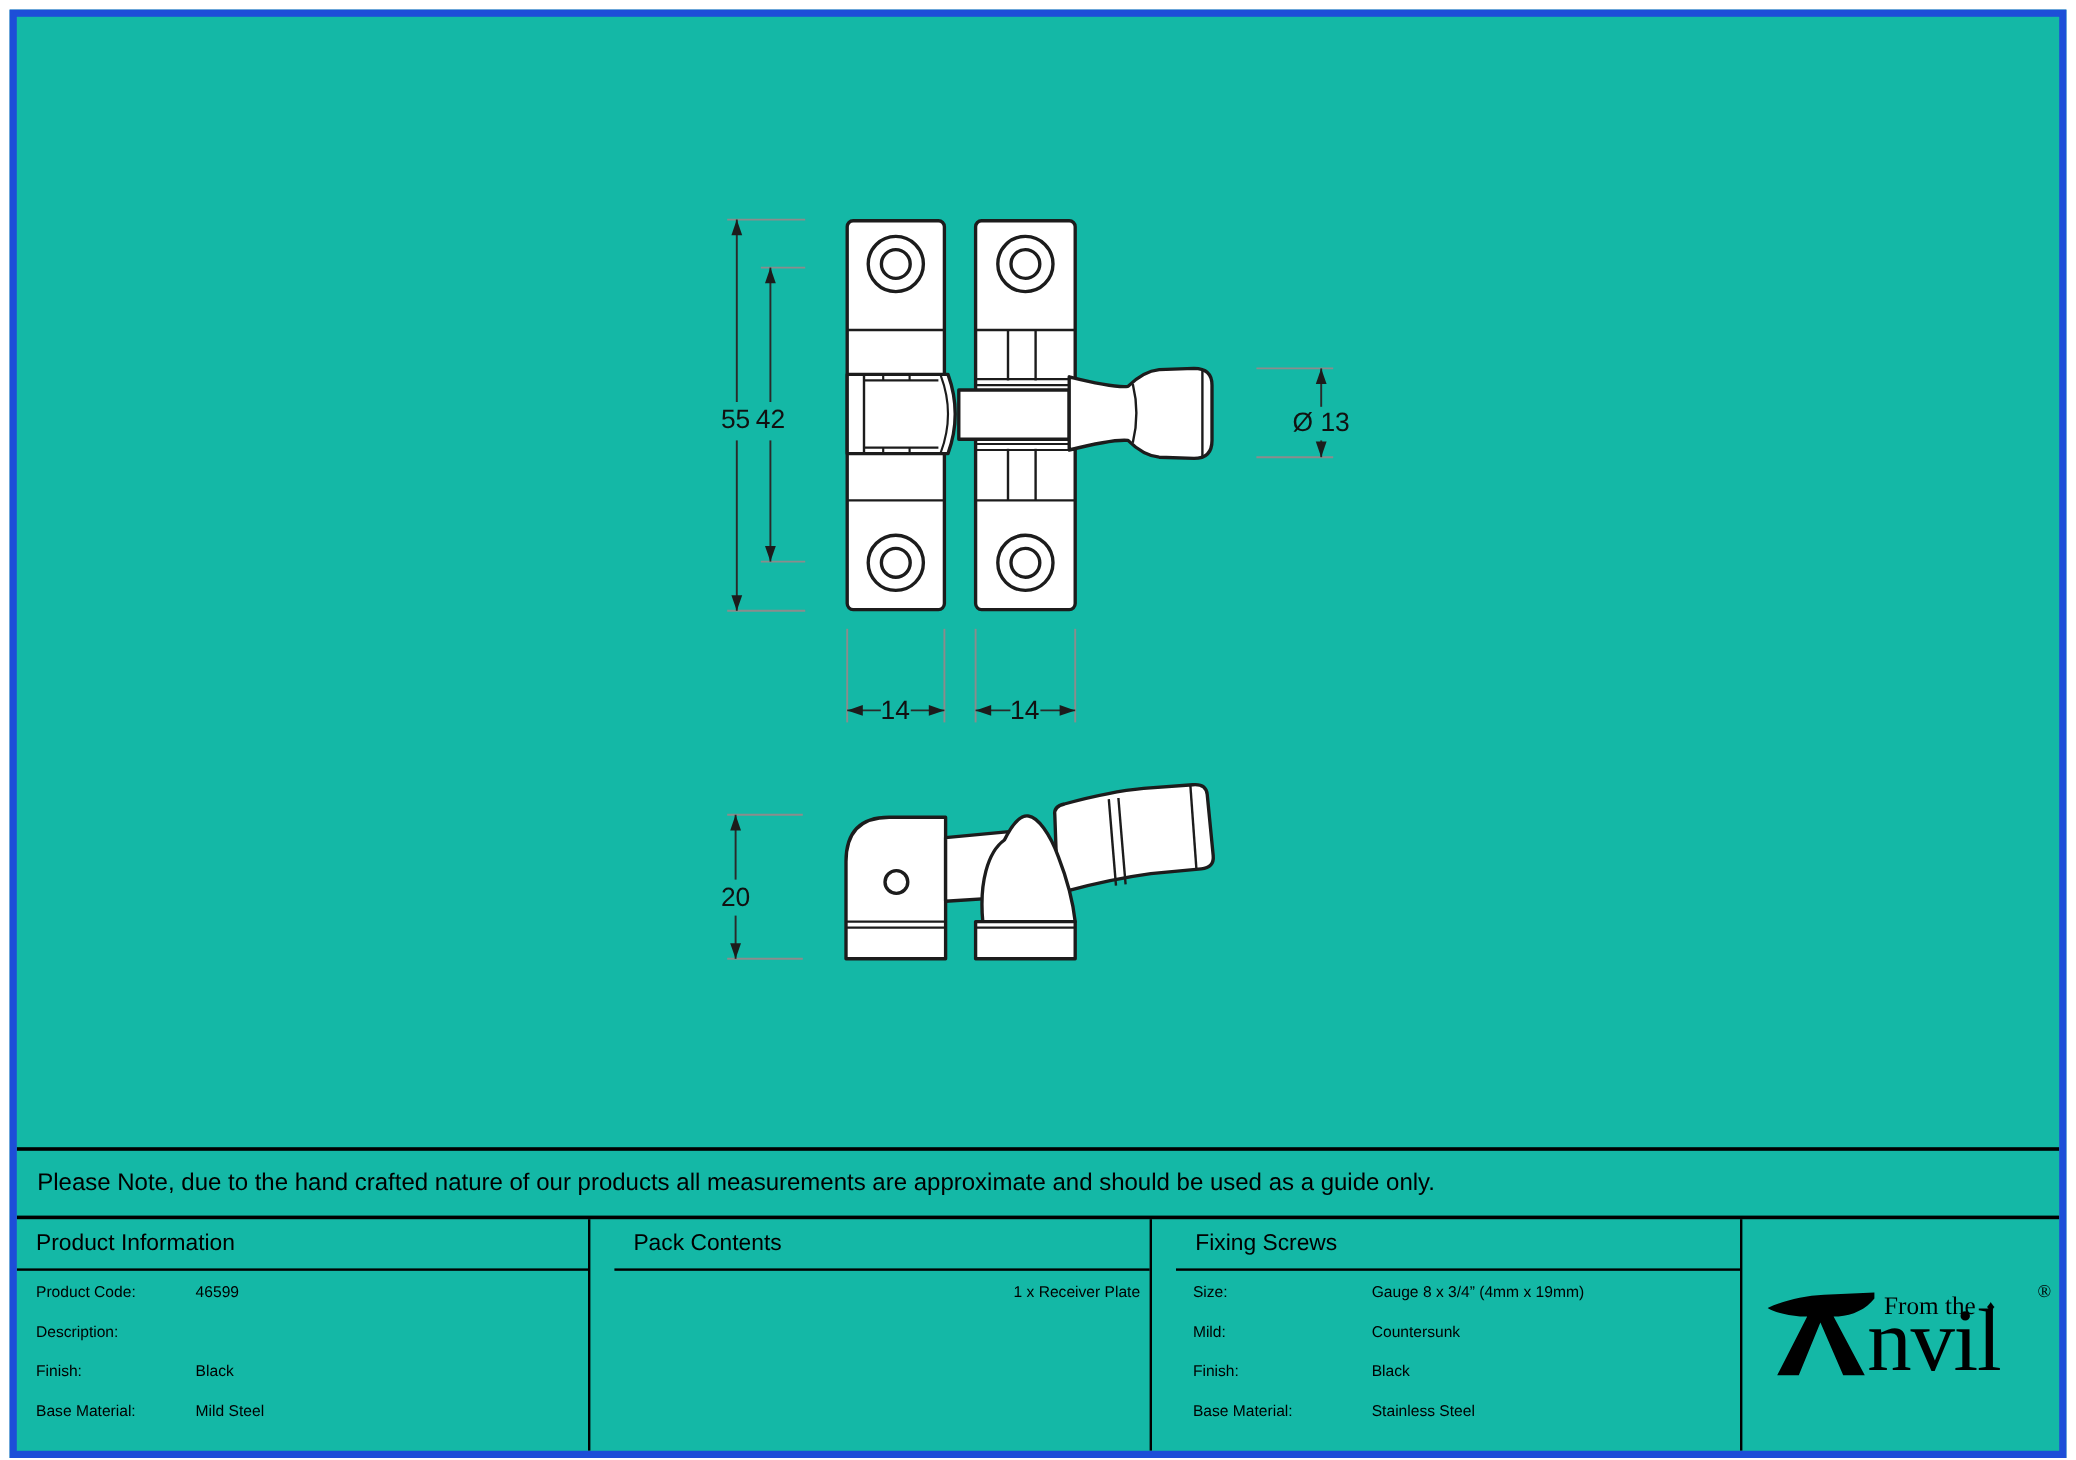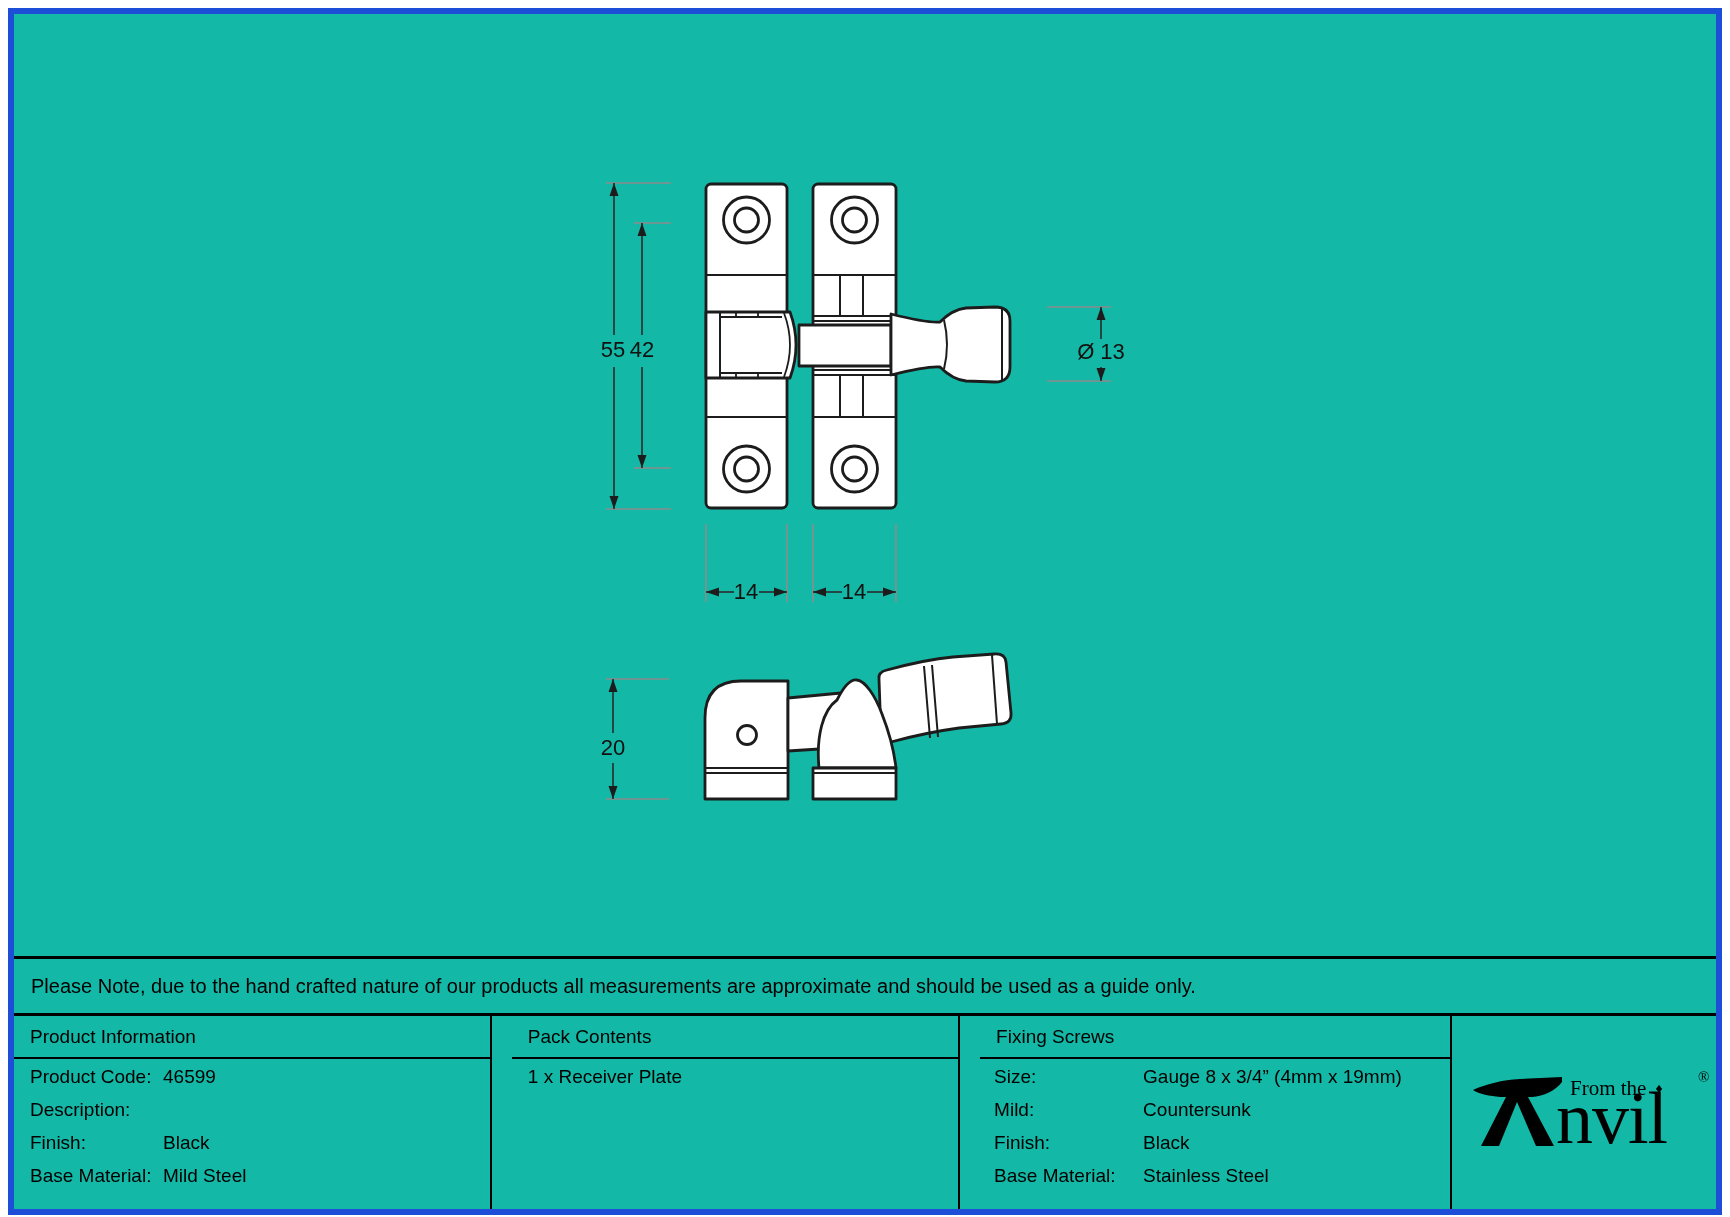--- a/index.html
+++ b/index.html
@@ -8,25 +8,25 @@
   .drawing { position:absolute; left:-11px; top:-11px; width:1730px; height:960px; }
   .drawing svg { display:block; }
 
   .note-row { position:absolute; left:0; right:0; top:942px; height:54px; border-top:3px solid #000;
               display:flex; align-items:center; padding-left:17px; font-size:20px;text-align:right; }
 
   .info-table { position:absolute; left:0; right:0; top:999px; bottom:0; border-top:3px solid #000; display:flex;gap:20px; }
   .col { box-sizing:border-box; }
   .col-border { border-right:2px solid #000; }
   .col1 { width:485px; }
-  .col2 { width:455px; }
+  .col2 { width:455px;text-align:right; }
   .col3 { width:479px; }
   .col-logo { flex:1; display:flex; align-items:center; }
   .col-header { height:41px; border-bottom:2px solid #000; display:flex; align-items:center; padding-left:16px; font-size:19px; }
-  .col-body { padding:6px 8px 12px 16px; font-size:19px; line-height:24px; }
+  .col-body { padding:6px 8px 12px 16px; font-size:13px; line-height:24px; }
   .col3 .col-body { padding-left:14px; }
   .kv-row { display:flex; margin-bottom:9px; }
   .col1 .kv-label { width:133px; flex:none; }
   .col3 .kv-label { width:149px; flex:none; }
   .kv-lines { flex:1; }
   .pc-item { margin-bottom:9px; }
 
   .logo { position:relative; width:244px; height:104px; }
   .anvil-icon { position:absolute; left:0; top:14px; width:92px; height:74px; }
   .logo-top { position:absolute; left:98px; top:15px; font-family:"Liberation Serif", serif; font-size:21px; white-space:nowrap; }

